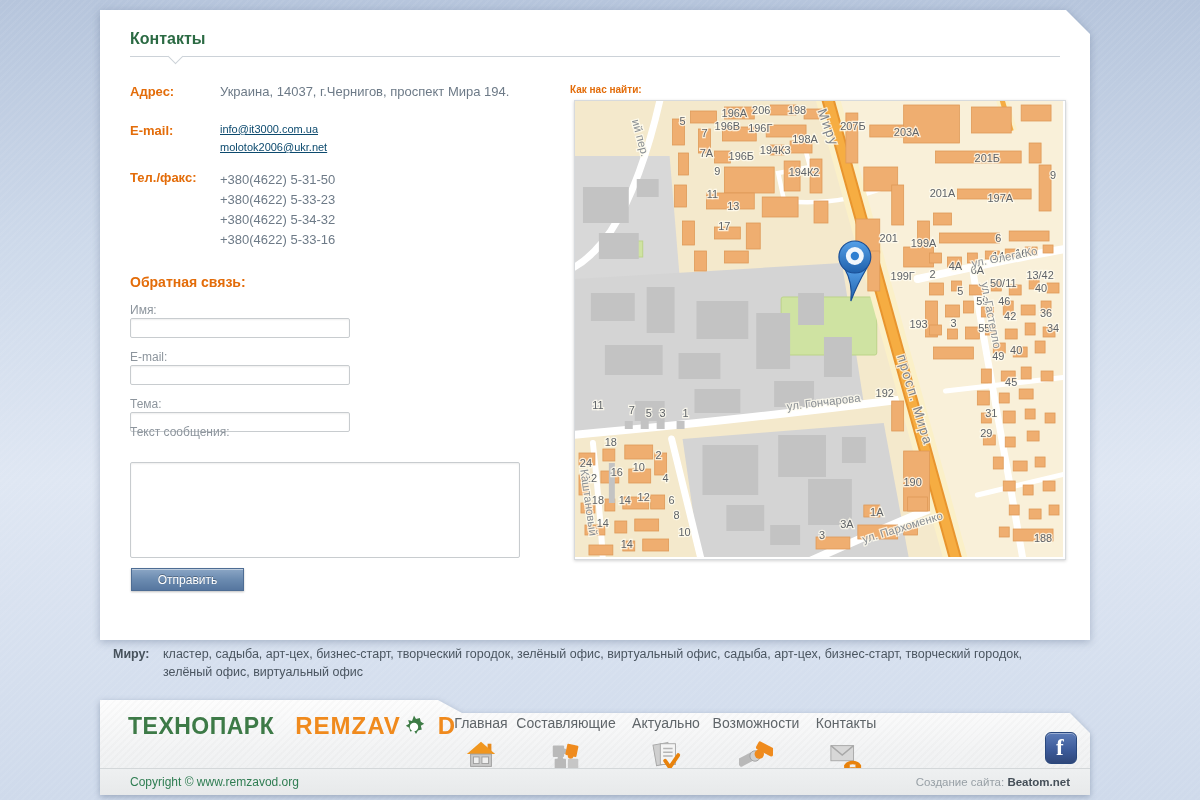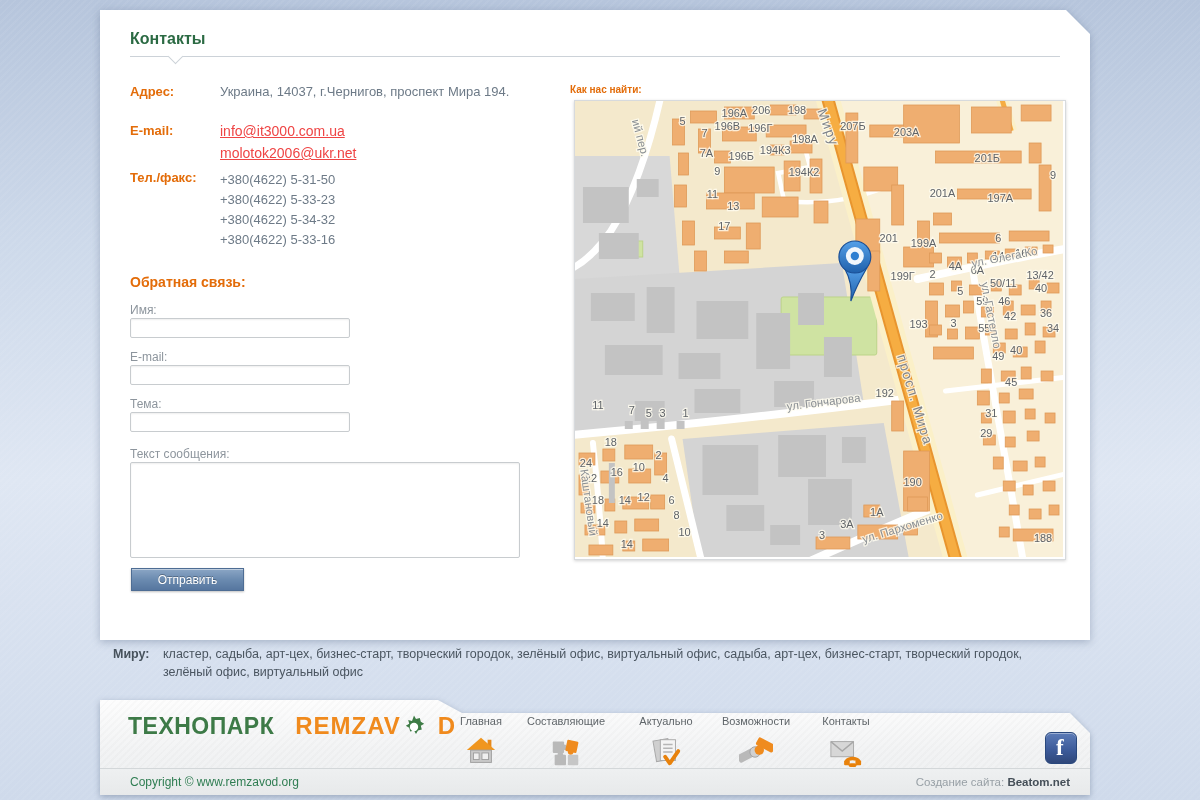--- a/index.html
+++ b/index.html
@@ -13,21 +13,21 @@
   .card-wrap{position:absolute;left:100px;top:10px;filter:drop-shadow(0 2px 4px rgba(70,90,120,.35));}
   .card{position:relative;width:990px;height:630px;background:#fff;
     clip-path:polygon(0 0,966px 0,990px 24px,990px 630px,0 630px);}
   .page-title{position:absolute;left:30px;top:20px;margin:0;font-size:16px;font-weight:bold;color:#2b6a43;}
   .hr{position:absolute;left:30px;right:30px;top:46px;height:1px;background:#ccd2d8;}
   .hr .notch{position:absolute;left:40px;top:-5px;width:10px;height:10px;background:#fff;
     border-right:1px solid #ccd2d8;border-bottom:1px solid #ccd2d8;transform:rotate(45deg);}
 
   .lbl{position:absolute;left:30px;width:90px;font-size:13px;font-weight:bold;color:#e36c09;}
   .val{position:absolute;left:120px;font-size:13px;color:#6d7a87;}
-  .email-link{display:block;color:#ef4444;text-decoration:underline;font-size:14px;margin-bottom:6px;}
+  .email-link{display:block;color:#0c4a6e;text-decoration:underline;font-size:11px;margin-bottom:6px;}
   .phones div{line-height:20px;}
 
   .form-title{position:absolute;left:30px;top:264px;font-size:14px;font-weight:bold;color:#e36c09;}
   .f-label{position:absolute;left:30px;font-size:12px;color:#8d959d;}
   .f-input{position:absolute;left:30px;width:220px;height:20px;border:1px solid #c8cccf;border-radius:2px;
     box-shadow:inset 0 1px 2px rgba(0,0,0,.07);font:12px "Liberation Sans",sans-serif;color:#444;padding:0 4px;box-sizing:border-box;background:#fff;}
   .f-area{position:absolute;left:30px;top:452px;width:390px;height:96px;border:1px solid #c8cccf;border-radius:2px;
     box-shadow:inset 0 1px 2px rgba(0,0,0,.07);font:12px "Liberation Sans",sans-serif;color:#444;resize:none;box-sizing:border-box;background:#fff;}
   .submit-btn{position:absolute;left:31px;top:558px;width:113px;height:23px;border:1px solid #4e6d94;border-radius:0;
     background:linear-gradient(180deg,#8ba6c5 0%,#6b8bb0 50%,#56769f 100%);
@@ -53,21 +53,21 @@
   .footer{position:relative;width:990px;height:95px;
     clip-path:polygon(0 0,338px 0,362px 13px,970px 13px,990px 33px,990px 95px,0 95px);
     background:linear-gradient(180deg,#fdfdfd 0%,#f2f3f4 55%,#edeff0 100%);}
   .footer::before{content:'';position:absolute;inset:0;
     background:repeating-linear-gradient(135deg,rgba(0,0,0,.015) 0 2px,transparent 2px 5px);}
   .logo{position:absolute;left:28px;top:12px;display:flex;align-items:center;white-space:nowrap;}
   .logo .p1{font-size:23px;font-weight:bold;color:#3d7a47;letter-spacing:.5px;margin-right:9px;}
   .logo .p2,.logo .p3{font-size:24px;font-weight:bold;color:#f08a1d;letter-spacing:1px;margin-left:12px;}
   .logo svg{margin:2px -1px 0 0;}
   .nav-item{position:absolute;top:15px;width:110px;text-align:center;cursor:pointer;}
-  .nav-label{font-size:11px;color:#5f6569;margin-bottom:8px;}
+  .nav-label{font-size:14px;color:#5f6569;margin-bottom:8px;}
   .nav-icon{height:34px;}
   .fb{position:absolute;left:945px;top:32px;width:30px;height:30px;border-radius:6px;
     background:linear-gradient(180deg,#5c7bb7,#3b5998 60%,#2f477a);border:1px solid #29487d;
     box-shadow:inset 0 1px 0 rgba(255,255,255,.4);cursor:pointer;}
   .fb span{position:absolute;left:10px;top:2px;color:#fff;font-family:"Liberation Serif",serif;font-weight:bold;font-size:23px;}
   .copybar{position:absolute;left:0;right:0;top:68px;height:27px;border-top:1px solid #d3d7d9;
     background:linear-gradient(180deg,#eef0f1,#e7e9ea);}
   .copy-left{position:absolute;left:30px;top:0;line-height:26px;font-size:12px;color:#2f7d52;}
   .copy-right{position:absolute;right:20px;top:0;line-height:26px;font-size:11.5px;color:#98a0a6;}
   .copy-right b{color:#454f58;font-weight:bold;cursor:pointer;}
@@ -101,21 +101,21 @@
         <div>+380(4622) 5-33-16</div>
       </span>
 
       <span class="form-title">Обратная связь:</span>
       <span class="f-label" style="top:293px">Имя:</span>
       <input class="f-input" style="top: 308px;">
       <span class="f-label" style="top:340px">E-mail:</span>
       <input class="f-input" style="top: 355px;">
       <span class="f-label" style="top:387px">Тема:</span>
       <input class="f-input" style="top: 402px;">
-      <span class="f-label" style="top:437px">Текст сообщения:</span>
+      <span class="f-label" style="top:415px">Текст сообщения:</span>
       <textarea class="f-area" style=""></textarea>
       <button class="submit-btn">Отправить</button>
 
       <span class="map-title">Как нас найти:</span>
       <div class="map-frame">
         <svg id="map-svg" width="488" height="456" viewBox="0 0 490 456" preserveAspectRatio="none">
 
           <rect x="0" y="0" width="490" height="456" fill="#f4e9cc"></rect>
           <polygon points="260,0 490,0 490,456 390,456" fill="#f9f0d9"></polygon>
 

